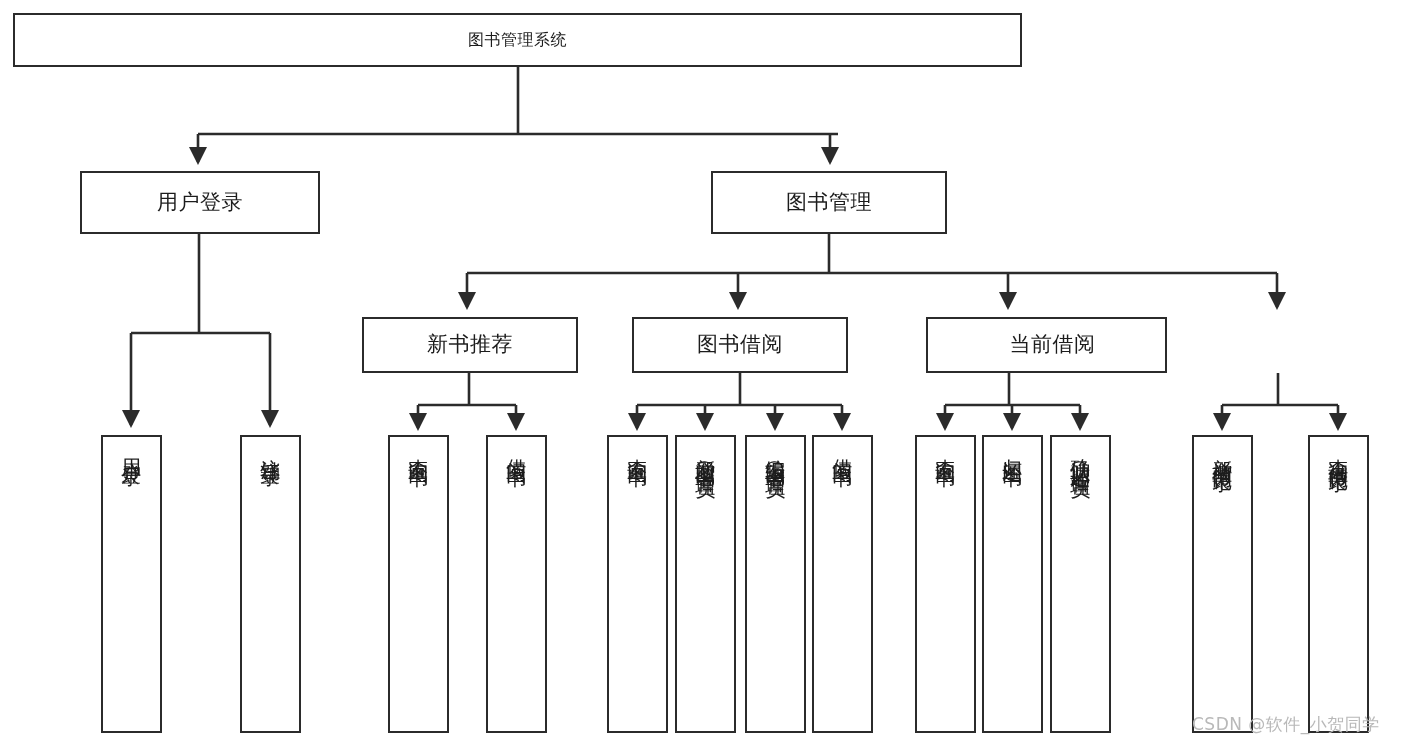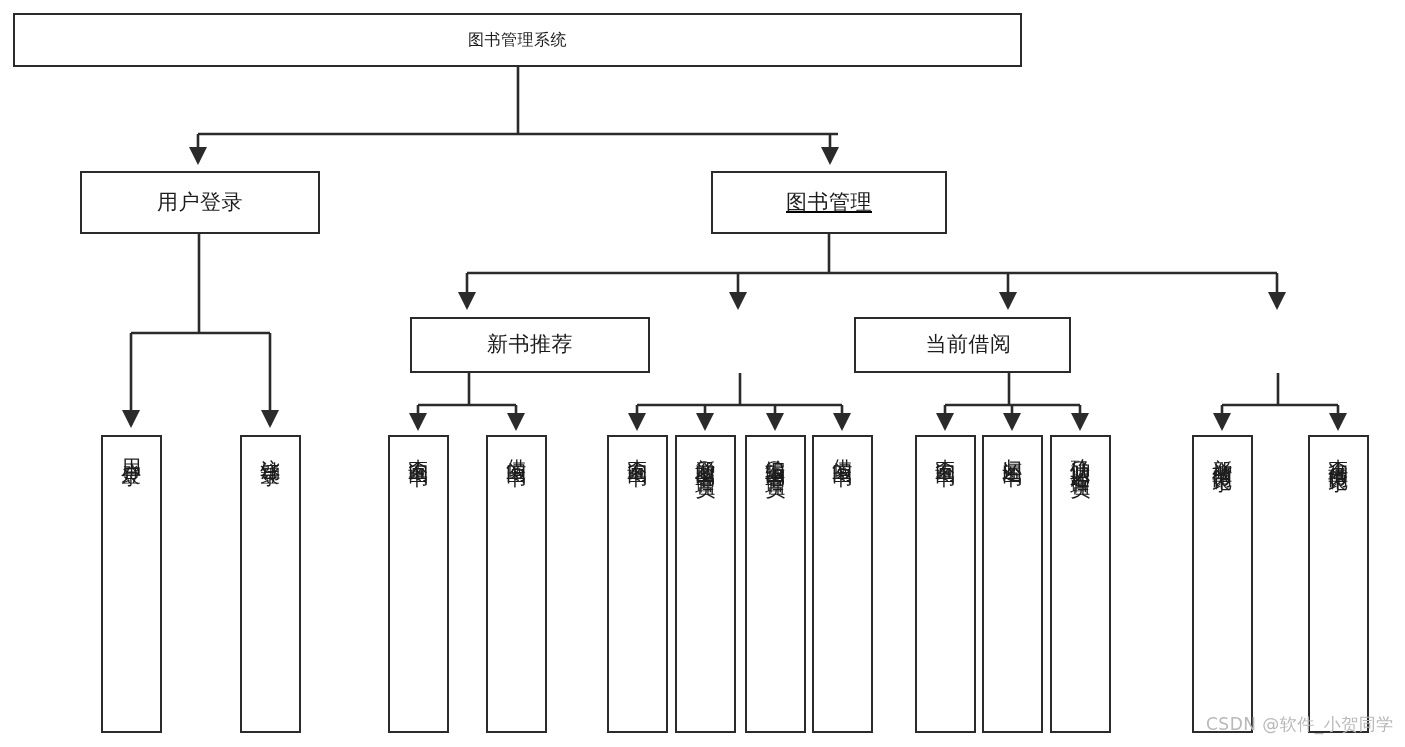--- a/index.html
+++ b/index.html
@@ -60,21 +60,20 @@
   #watermark {
     position: absolute;
     left: 1192px;
     top: 713px;
     font-size: 17px;
     color: #b9b9b9;
     letter-spacing: 0.5px;
     z-index: 5;
     white-space: nowrap;
     font-family: "DejaVu Sans", "Liberation Sans", sans-serif;
-    padding-left: 14px;
   }
 </style>
 </head>
 <body>
 
 <div id="canvas">
 
   <svg id="wires" viewBox="0 0 1405 747" xmlns="http://www.w3.org/2000/svg">
     <defs>
       <marker id="arrow" viewBox="0 0 12 12" refX="10" refY="6" markerWidth="7" markerHeight="7" orient="auto-start-reverse">
@@ -126,30 +125,33 @@
   </svg>
 
   <div class="node root" style="left:13px; top:13px; width:1009px; height:54px;">
     <span class="lbl">图书管理系统</span>
   </div>
 
   <div class="node" style="left:80px; top:171px; width:240px; height:63px;">
     <span class="lbl">用户登录</span>
   </div>
 
-  <div class="node" style="left:711px; top:171px; width:236px; height:63px;text-decoration:underline;">
+  <div class="node" style="left:711px; top:171px; width:236px; height:63px;">
     <span class="lbl">图书管理</span>
   </div>
 
-  <div class="node" style="left:362px; top:317px; width:240px; height:56px;margin-left:48px;">
+  <div class="node" style="left:362px; top:317px; width:216px; height:56px;">
     <span class="lbl">新书推荐</span>
   </div>
 
-
-  <div class="node" style="left:854px; top:317px; width:217px; height:56px;padding-left:12px;">
+  <div class="node" style="left:632px; top:317px; width:216px; height:56px;">
+    <span class="lbl">图书借阅</span>
+  </div>
+
+  <div class="node" style="left:926px; top:317px; width:241px; height:56px;padding-left:12px;">
     <span class="lbl">当前借阅</span>
   </div>
 
 
   <div class="node vert" style="left:101px; top:435px; width:61px; height:298px;">
     <span class="lbl">用户登录</span>
   </div>
 
   <div class="node vert" style="left:240px; top:435px; width:61px; height:298px;">
     <span class="lbl">注销登录</span>

